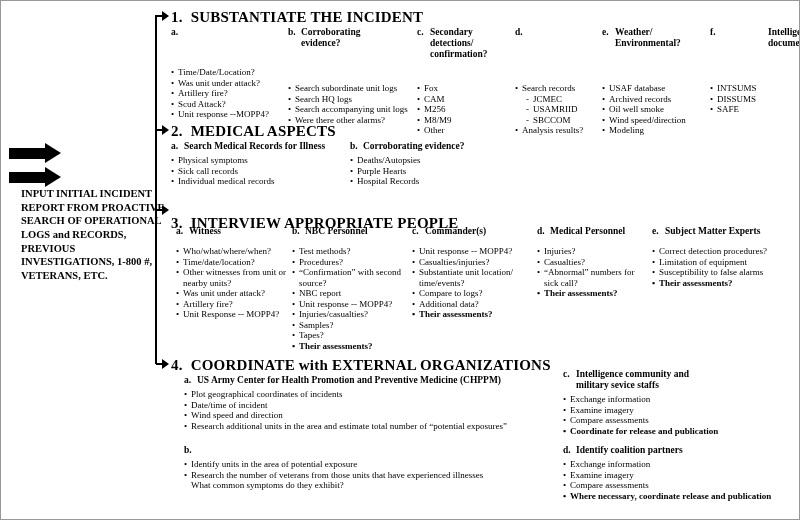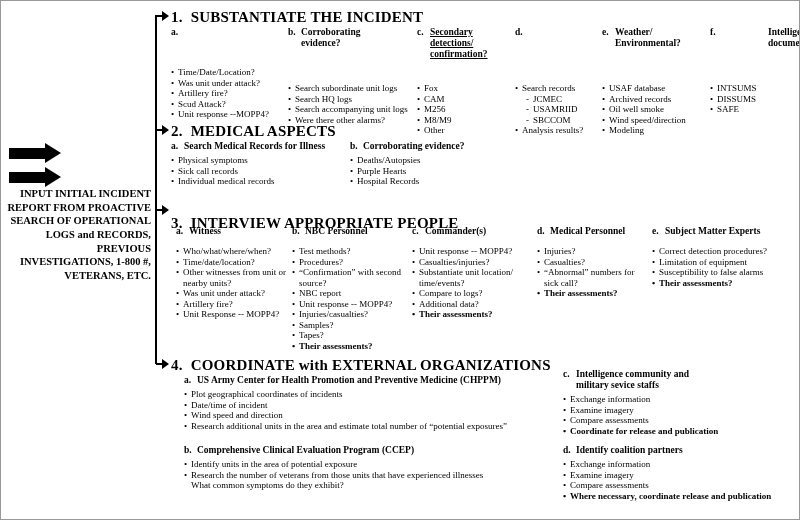--- a/index.html
+++ b/index.html
@@ -58,21 +58,21 @@
   <div class="branch-head" style="left:161px; top:124px;"></div>
 
   <div class="branch-line" style="left:155px; top:208px; width:6px; height:2px;"></div>
   <div class="branch-head" style="left:161px; top:204px;"></div>
 
   <div class="branch-line" style="left:155px; top:362px; width:6px; height:2px;"></div>
   <div class="branch-head" style="left:161px; top:358px;"></div>
 
   <div class="block-arrow" style="left:8px; top:147px;"></div>
   <div class="block-arrow" style="left:8px; top:171px;"></div>
-  <div class="input-note" style="left:0; top:186px;text-align:right;">INPUT INITIAL INCIDENT REPORT FROM PROACTIVE SEARCH OF OPERATIONAL LOGS and RECORDS, PREVIOUS INVESTIGATIONS, 1-800 #, VETERANS, ETC.</div>
+  <div class="input-note" style="left:20px; top:186px;">INPUT INITIAL INCIDENT REPORT FROM PROACTIVE SEARCH OF OPERATIONAL LOGS and RECORDS, PREVIOUS INVESTIGATIONS, 1-800 #, VETERANS, ETC.</div>
 
   <div class="s-head" style="left:170px; top:8px;">
     <span class="s-num">1.</span><span>SUBSTANTIATE THE INCIDENT</span>
   </div>
 
   <div class="group th40" style="left:170px; top:26px; width:106px;">
     <div class="g-title">
       <span class="g-letter">a.</span>
     </div>
     <div class="items">
@@ -122,21 +122,21 @@
         <div class="item">
           <span class="mk">•</span>
           <span class="tx">Were there other alarms?</span>
         </div>
       </div>
   </div>
 
   <div class="group th56" style="left:416px; top:26px; width:96px;">
     <div class="g-title">
       <span class="g-letter">c.</span>
-      <span class="g-name" style="max-width:70px;text-decoration:underline;">Secondary detections/ confirmation?</span>
+      <span class="g-name" style="max-width:70px;">Secondary detections/ confirmation?</span>
     </div>
     <div class="items">
 
     <div class="item">
           <span class="mk">•</span>
           <span class="tx">Fox</span>
         </div>
         <div class="item">
           <span class="mk">•</span>
           <span class="tx">CAM</span>
@@ -481,21 +481,20 @@
         <div class="item">
           <span class="mk">•</span>
           <span class="tx">Research additional units in the area and estimate total number of “potential exposures”</span>
         </div>
       </div>
   </div>
 
   <div class="group mt3" style="left:183px; top:444px; width:385px;">
     <div class="g-title">
       <span class="g-letter">b.</span>
-      <span class="g-name">Comprehensive Clinical Evaluation Program (CCEP)</span>
     </div>
     <div class="items">
 
     <div class="item">
           <span class="mk">•</span>
           <span class="tx">Identify units in the area of potential exposure</span>
         </div>
         <div class="item">
           <span class="mk">•</span>
           <span class="tx">Research the number of veterans from those units that have experienced illnesses</span>

